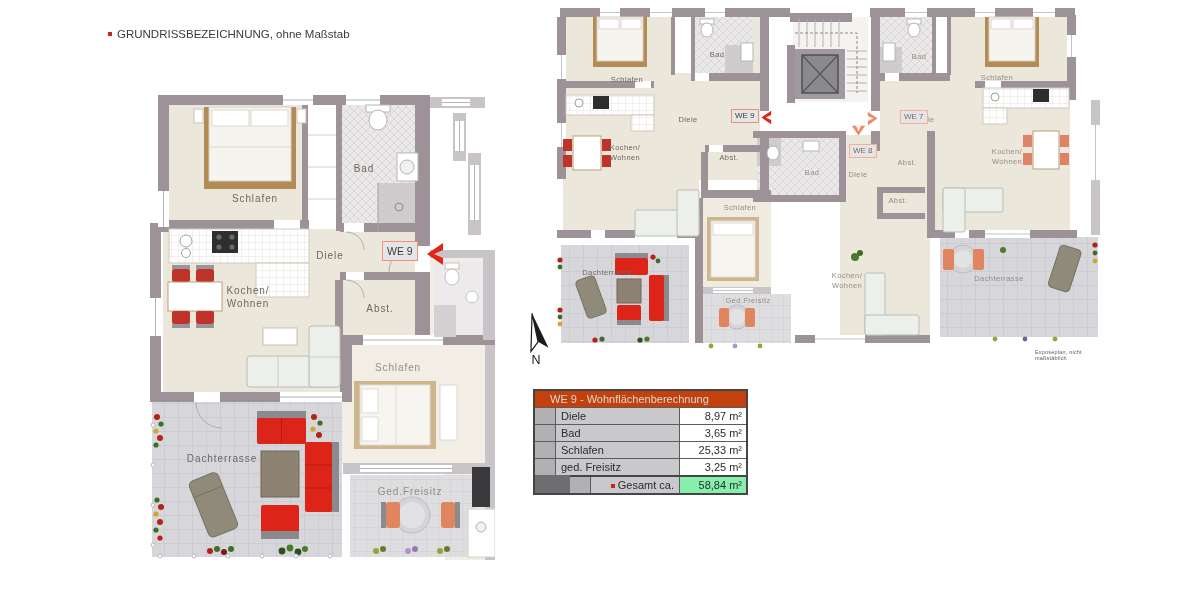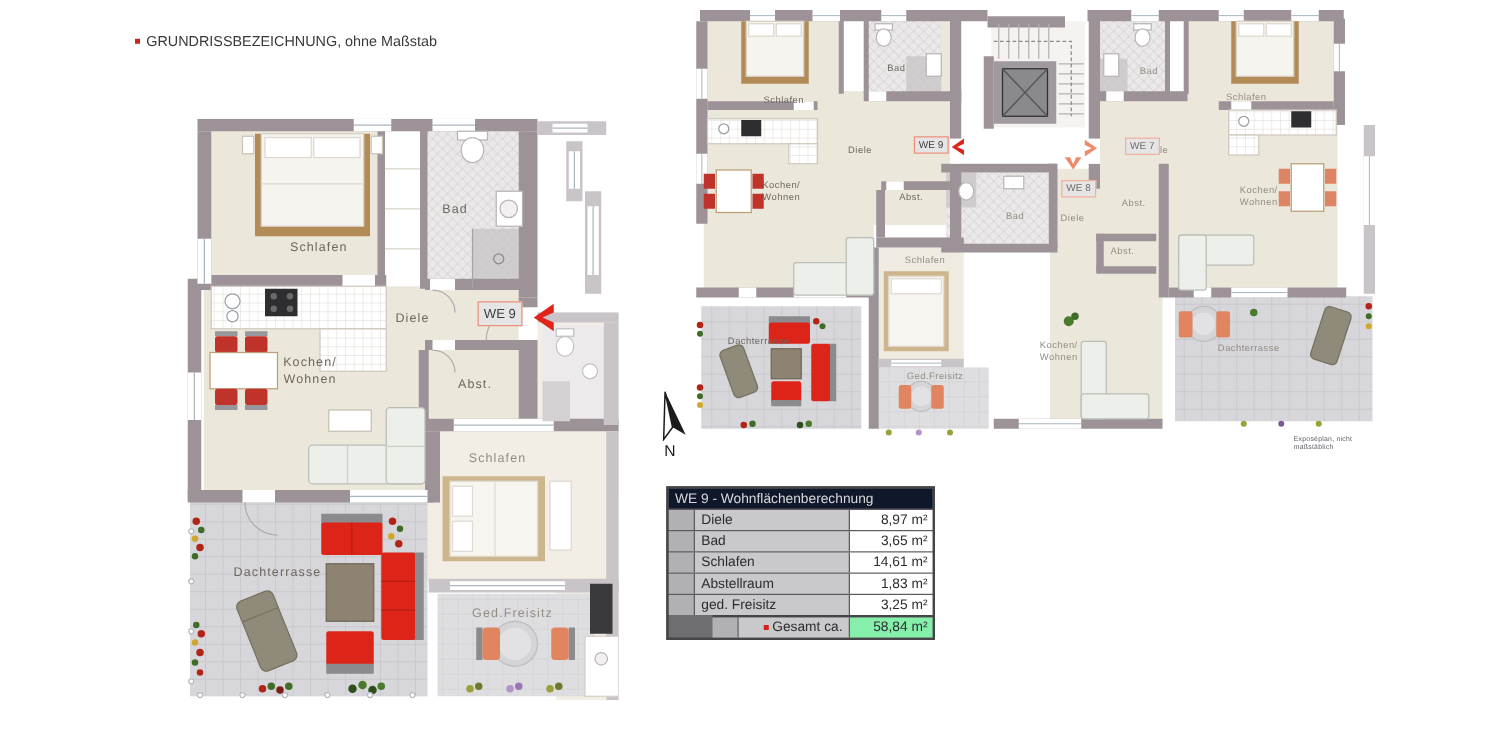--- a/index.html
+++ b/index.html
@@ -19,21 +19,21 @@
   .badge{position:absolute;background:#e5e5e5;border:1.5px solid #f0907c;color:#3d3d3f;
          font-size:10.5px;line-height:18px;padding:0 4px;}
   .badge.small{border:1px solid #f3b09c;font-size:8px;line-height:12px;padding:0 3px;color:#726c68;}
   .chev{position:absolute;}
   
   .compass{position:absolute;left:514px;top:311px;width:44px;height:58px;text-align:center;}
   .compass-n{font-size:12.5px;color:#1c1c1e;margin-top:-4px;}
   
   .area-table{position:absolute;left:533px;top:389px;width:211px;border:2px solid #454547;
               background:#6e6e70;font-size:11px;color:#2c2c2e;}
-  .at-header{height:16px;line-height:16px;padding-left:5px;color:#d9d9db;background:#0f172a;}
+  .at-header{height:16px;line-height:16px;padding-left:15px;color:#d9d9db;background:#c2410c;}
   .at-row{display:flex;height:16px;border-top:1px solid #5c5c5e;}
   .at-c0{width:20px;background:#b1b1b3;border-right:1px solid #5c5c5e;}
   .at-c1{flex:1;background:#c9c9cb;padding:0 5px;line-height:16px;border-right:1px solid #5c5c5e;}
   .at-c2{width:58px;background:#ffffff;text-align:right;padding:0 4px;line-height:16px;}
   .at-row.total{border-top:2px solid #454547;margin-left:35px;}
   .at-row.total .at-c1{text-align:right;}
   .at-row.total .at-c2{background:#86efac;}
   .red-dot{display:inline-block;width:4px;height:4px;background:#d42318;margin:0 3px 1px 0;vertical-align:middle;}
   .disclaimer{position:absolute;left:480px;top:344px;font-size:5.5px;color:#5c5c64;letter-spacing:0.2px;}
 </style>
@@ -582,26 +582,21 @@
       <div class="at-c2">8,97 m²</div>
     </div>
     <div class="at-row">
       <div class="at-c0"></div>
       <div class="at-c1">Bad</div>
       <div class="at-c2">3,65 m²</div>
     </div>
     <div class="at-row">
       <div class="at-c0"></div>
       <div class="at-c1">Schlafen</div>
-      <div class="at-c2">14,61 m²</div>
-    </div>
-    <div class="at-row">
-      <div class="at-c0"></div>
-      <div class="at-c1">Abstellraum</div>
-      <div class="at-c2">1,83 m²</div>
+      <div class="at-c2">25,33 m²</div>
     </div>
     <div class="at-row">
       <div class="at-c0"></div>
       <div class="at-c1">ged. Freisitz</div>
       <div class="at-c2">3,25 m²</div>
     </div>
     <div class="at-row total">
       <div class="at-c0"></div>
       <div class="at-c1"><span class="red-dot"></span><span>Gesamt ca.</span></div>
       <div class="at-c2">58,84 m²</div>

